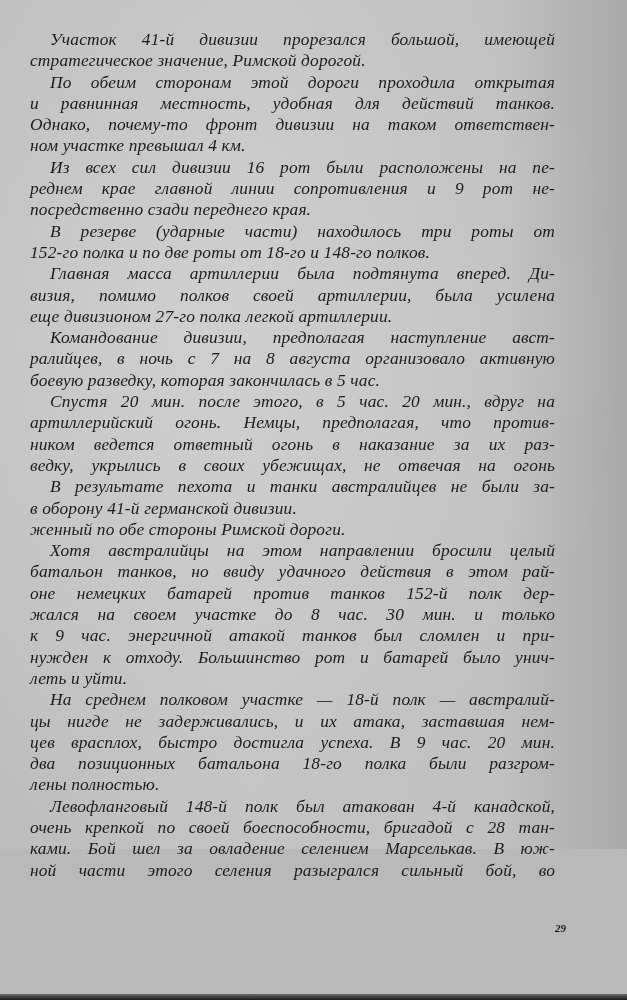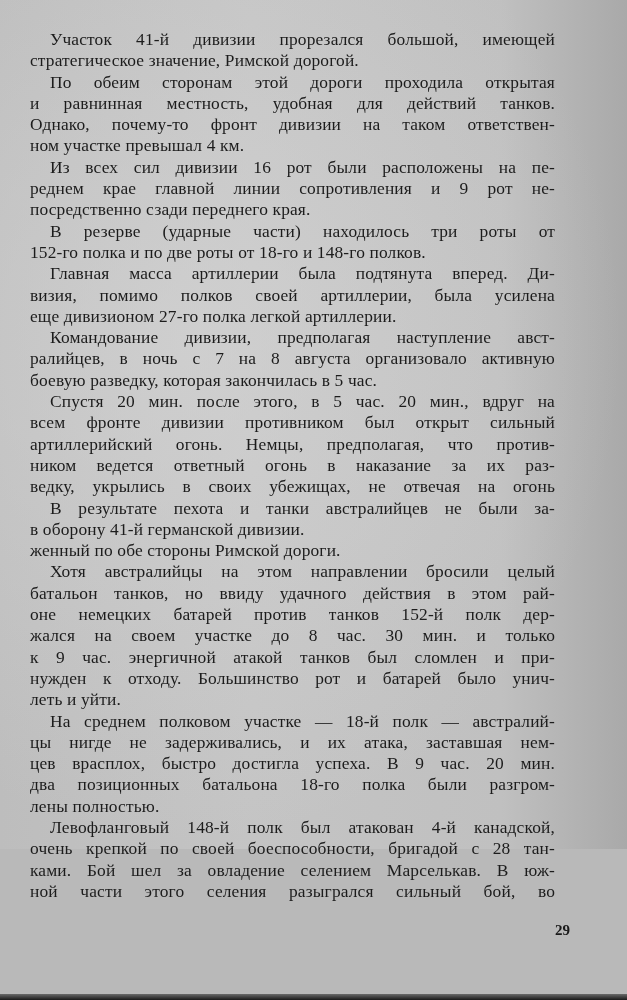--- a/index.html
+++ b/index.html
@@ -14,20 +14,21 @@
       position: relative;
     }
     .page {
       position: absolute;
       left: 0; top: 0;
       width: 627px;
       height: 849px;
       background:
         radial-gradient(ellipse at 30% 40%, rgba(215,215,215,0.6), rgba(185,185,185,0) 70%),
         linear-gradient(90deg, #bdbdbd 0%, #c4c4c4 40%, #c0c0c0 80%, #a9a9a9 100%);
+      font-style: italic;
     }
     .bottom-edge {
       position: absolute;
       left: 0; right: 0; bottom: 0;
       height: 6px;
       background: linear-gradient(180deg, #6a6a6a, #1a1a1a);
     }
     .text-block {
       position: absolute;
       left: 30px;
@@ -47,21 +48,21 @@
       height: 21.3px;
     }
     .line.indent { padding-left: 20px; }
     .line.last { text-align-last: left; }
     .page-number {
       position: absolute;
       left: 555px;
       top: 922px;
       font-family: "Liberation Serif", serif;
       font-weight: bold;
-      font-size: 15px;
+      font-size: 11px;
       color: #1a1a1a;
     }
   </style>
 </head>
 <body>
 
 <div class="page">
   <div class="text-block" id="text-block">
       <span class="line indent">Участок 41-й дивизии прорезался большой, имеющей</span>
       <span class="line last">стратегическое значение, Римской дорогой.</span>
@@ -74,21 +75,20 @@
       <span class="line last">посредственно сзади переднего края.</span>
       <span class="line indent">В резерве (ударные части) находилось три роты от</span>
       <span class="line last">152-го полка и по две роты от 18-го и 148-го полков.</span>
       <span class="line indent">Главная масса артиллерии была подтянута вперед. Ди-</span>
       <span class="line">визия, помимо полков своей артиллерии, была усилена</span>
       <span class="line last">еще дивизионом 27-го полка легкой артиллерии.</span>
       <span class="line indent">Командование дивизии, предполагая наступление авст-</span>
       <span class="line">ралийцев, в ночь с 7 на 8 августа организовало активную</span>
       <span class="line last">боевую разведку, которая закончилась в 5 час.</span>
       <span class="line indent">Спустя 20 мин. после этого, в 5 час. 20 мин., вдруг на</span>
-      <span class="line">всем фронте дивизии противником был открыт сильный</span>
       <span class="line">артиллерийский огонь. Немцы, предполагая, что против-</span>
       <span class="line">ником ведется ответный огонь в наказание за их раз-</span>
       <span class="line">ведку, укрылись в своих убежищах, не отвечая на огонь</span>
       <span class="line indent">В результате пехота и танки австралийцев не были за-</span>
       <span class="line last">в оборону 41-й германской дивизии.</span>
       <span class="line last">женный по обе стороны Римской дороги.</span>
       <span class="line indent">Хотя австралийцы на этом направлении бросили целый</span>
       <span class="line">батальон танков, но ввиду удачного действия в этом рай-</span>
       <span class="line">оне немецких батарей против танков 152-й полк дер-</span>
       <span class="line">жался на своем участке до 8 час. 30 мин. и только</span>

